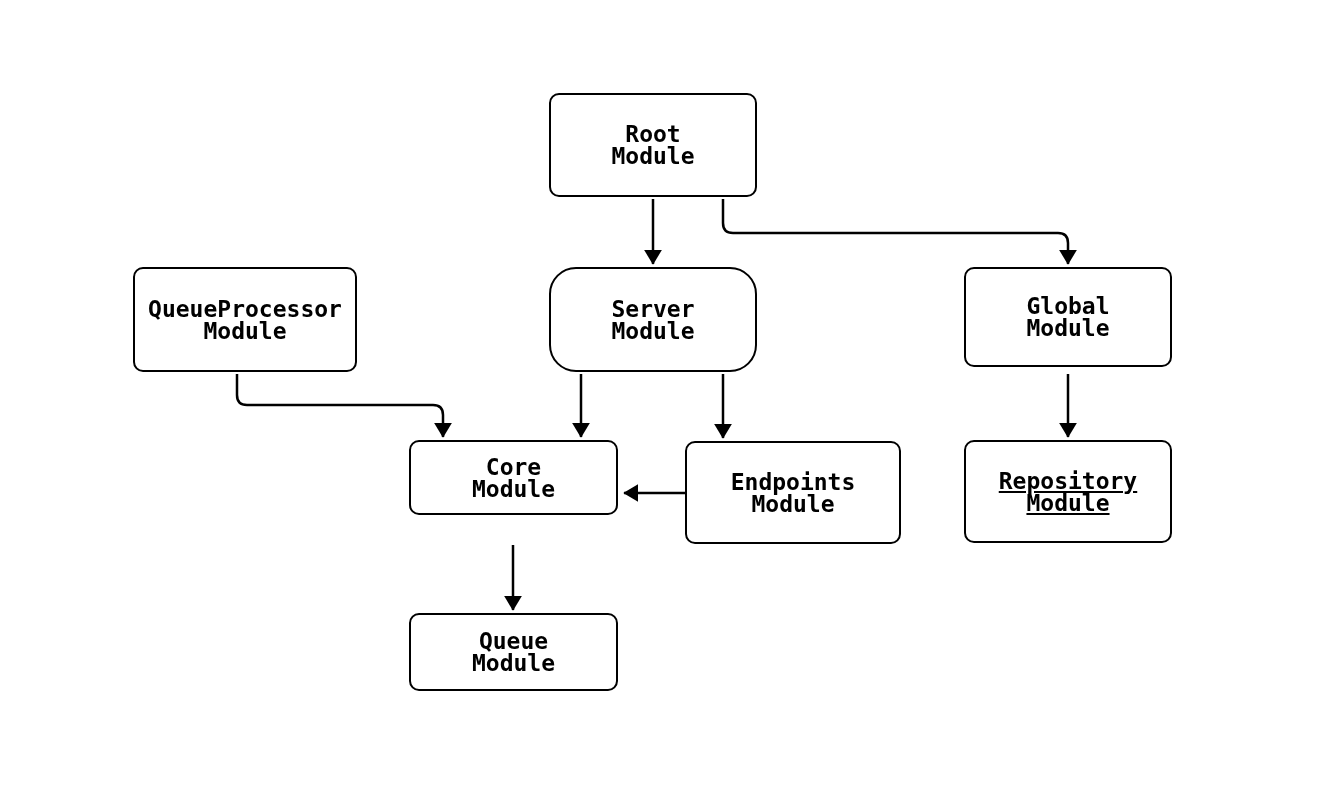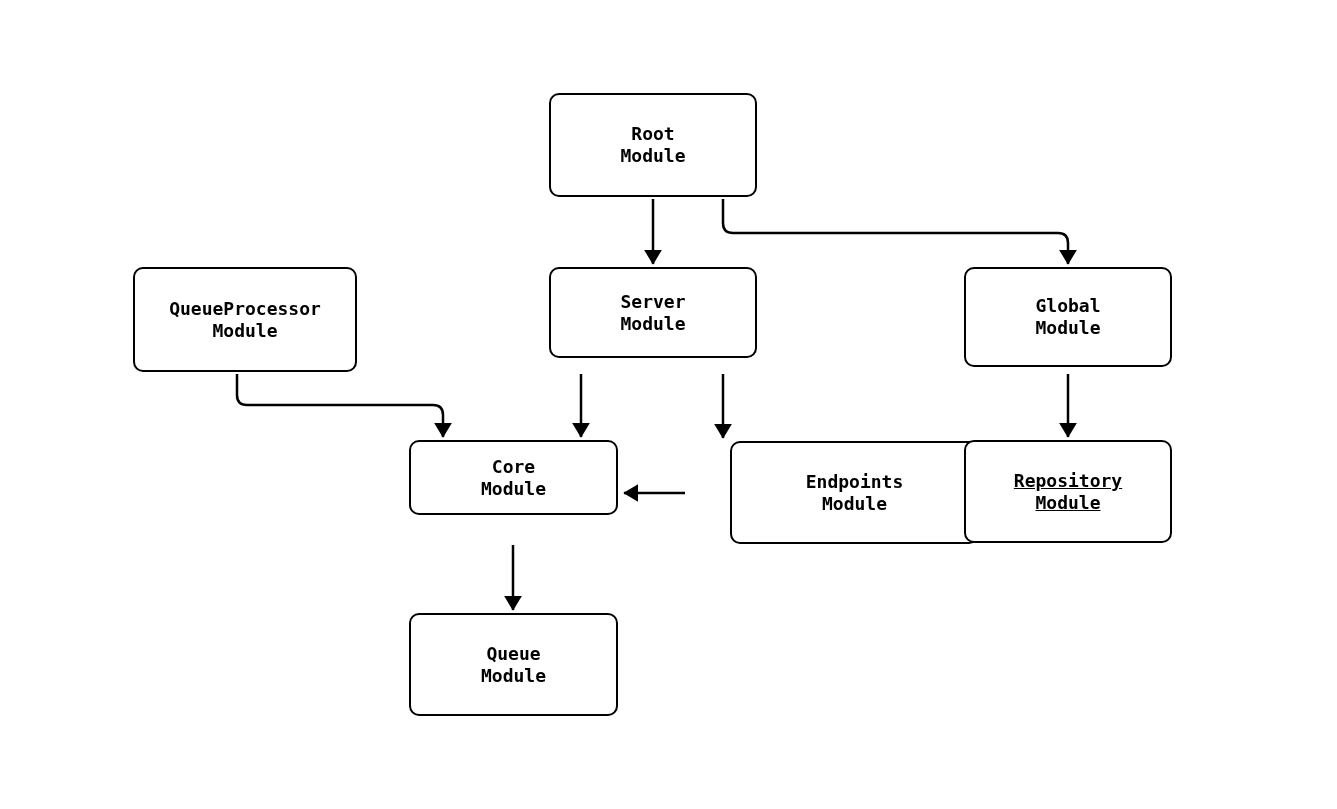--- a/index.html
+++ b/index.html
@@ -22,36 +22,36 @@
     position: absolute;
     background: #ffffff;
     border: 2.5px solid #000000;
     border-radius: 10px;
     display: flex;
     align-items: center;
     justify-content: center;
   }
   .node-label {
     font-weight: 700;
-    font-size: 18px;
+    font-size: 23px;
     line-height: 22px;
     color: #000000;
     text-align: center;
     white-space: pre-line;
     letter-spacing: 0;
   }
   
   .n-root            { left: 549px;  top: 93px;  width: 208px; height: 104px; }
-  .n-server          { left: 549px;  top: 267px; width: 208px; height: 91px; }
+  .n-server          { left: 549px;  top: 267px; width: 208px; height: 105px; border-radius: 27px; }
   .n-queue-processor { left: 133px;  top: 267px; width: 224px; height: 105px; }
   .n-global          { left: 964px;  top: 267px; width: 208px; height: 100px; }
   .n-core            { left: 409px;  top: 440px; width: 209px; height: 75px; }
-  .n-endpoints       { left: 685px;  top: 441px; width: 249px; height: 103px; margin-left: 45px; }
+  .n-endpoints       { left: 685px;  top: 441px; width: 216px; height: 103px; }
   .n-repository      { left: 964px;  top: 440px; width: 208px; height: 103px; text-decoration: underline; }
-  .n-queue           { left: 409px;  top: 613px; width: 209px; height: 103px; }
+  .n-queue           { left: 409px;  top: 613px; width: 209px; height: 78px; }
   .edge {
     fill: none;
     stroke: #000000;
     stroke-width: 2.5px;
     stroke-linejoin: round;
   }
 </style>
 </head>
 <body>
 

